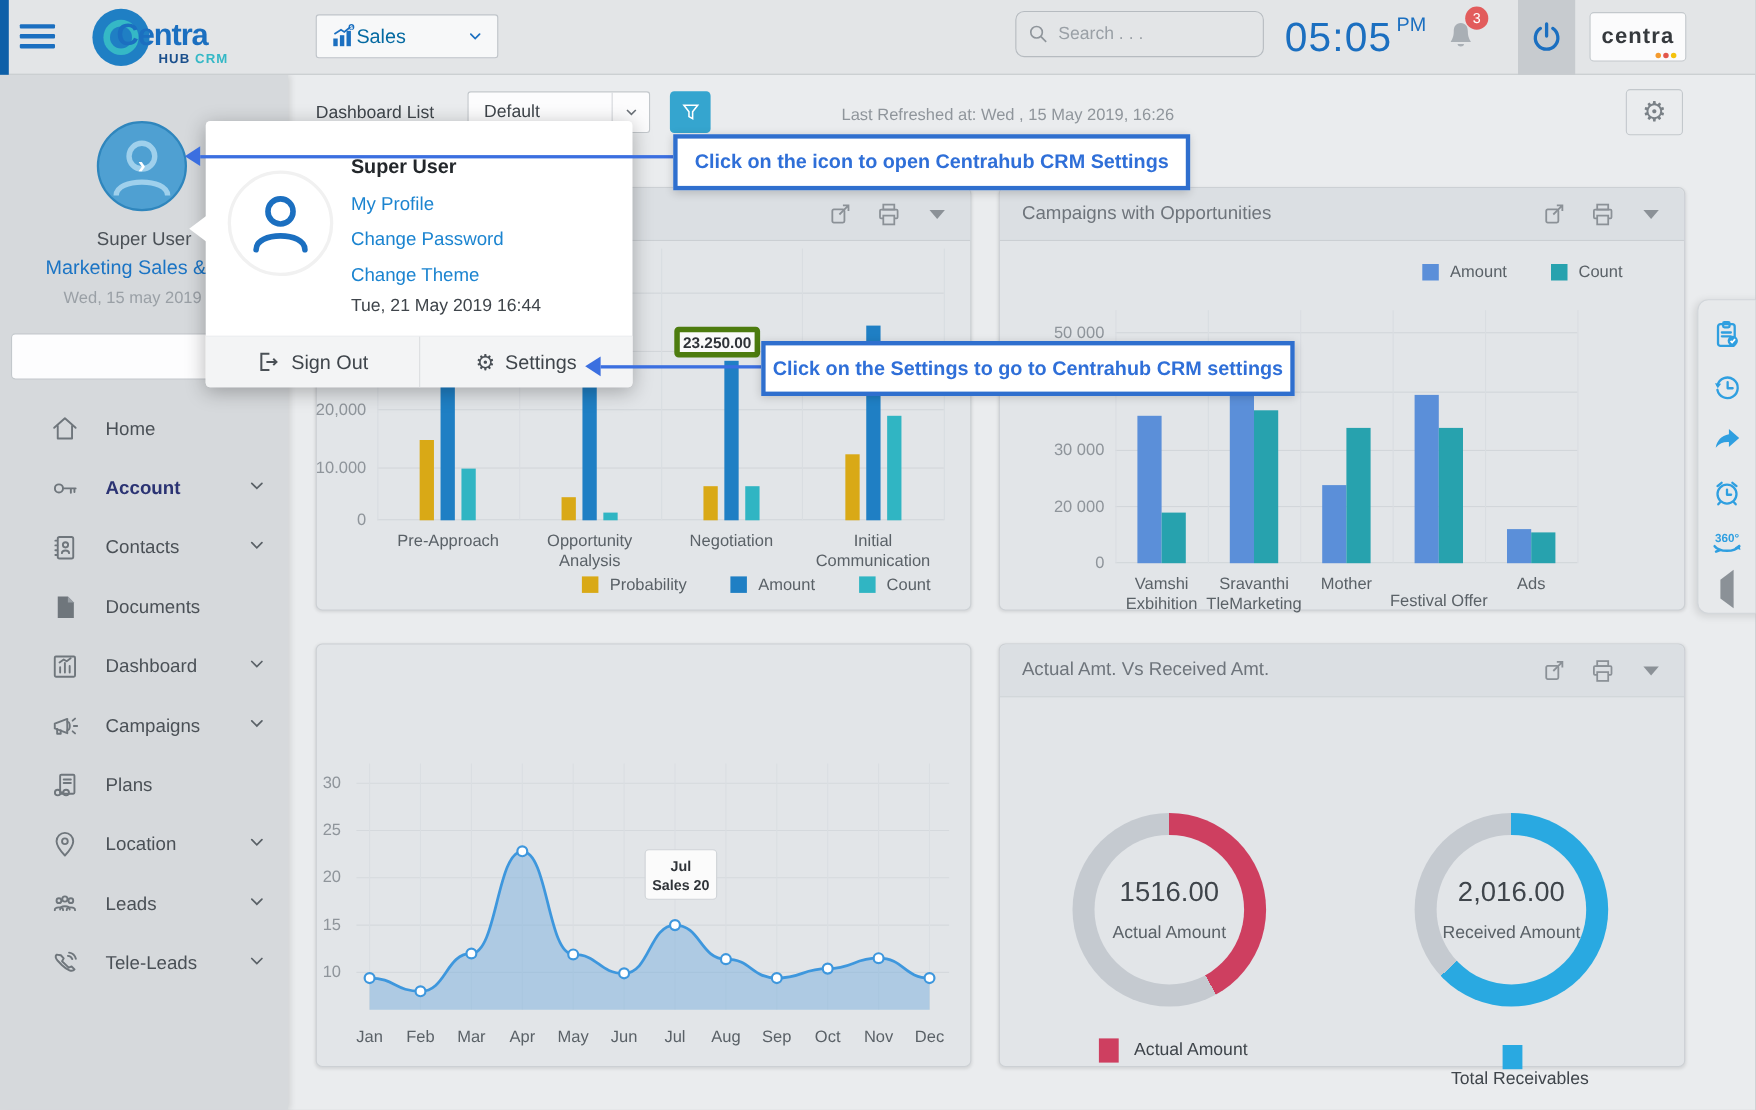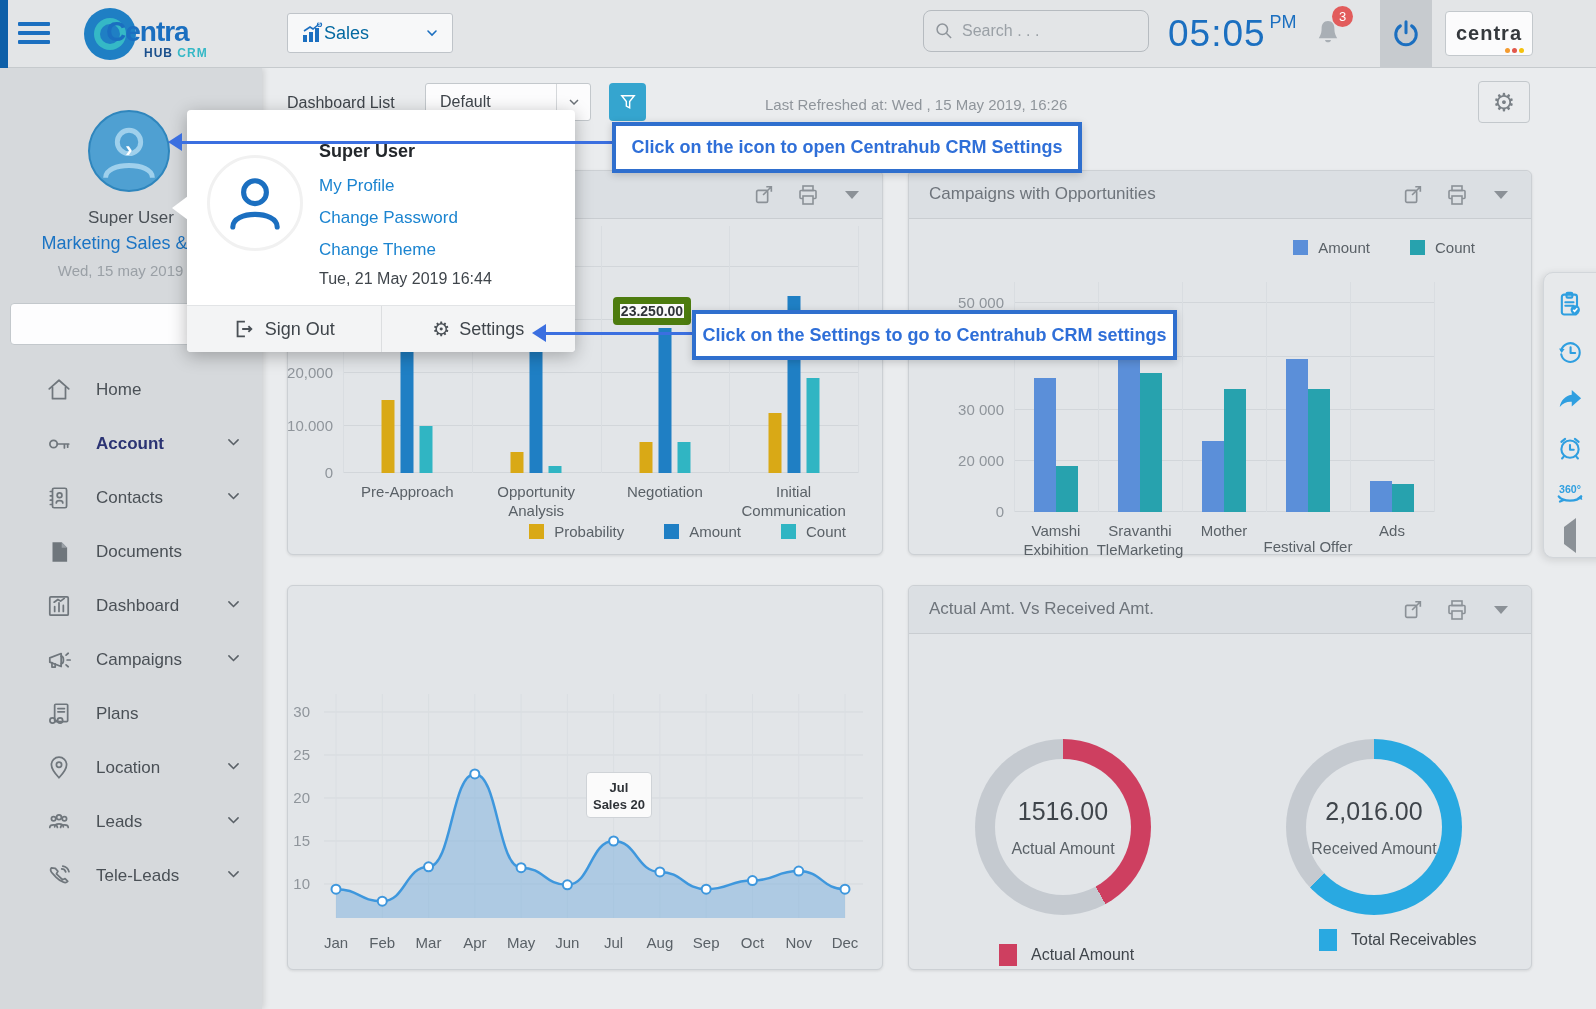--- a/index.html
+++ b/index.html
@@ -74,21 +74,21 @@
   .gridline-v { position:absolute; top:0; height:100%; width:1px; background:#d9dde1; }
   .ytick { position:absolute; width:48px; text-align:right; font-size:15px; color:#8f959b; }
   .bar-group { position:absolute; bottom:0; display:flex; align-items:flex-end; transform:translateX(-50%); }
   .bar { display:block; }
   .x-label { position:absolute; width:140px; transform:translateX(-50%); text-align:center; font-size:15px; color:#5a6167; line-height:1.25; }
   .legend { position:absolute; display:flex; align-items:center; }
   .legend .li { display:flex; align-items:center; margin-left:40px; }
   .legend .sw { width:15px; height:15px; margin-right:10px; }
   .legend .lt { font-size:15px; color:#5a6167; }
 
-  .c1-tooltip { position:absolute; left:325px; top:126px; width:78px; height:28px; background:#fafafa; border:7px solid #4d7c0f; border-radius:4px; color:#2f3338; font-size:14px; font-weight:bold; display:flex; align-items:center; justify-content:center; z-index:4; }
+  .c1-tooltip { position:absolute; left:325px; top:126px; width:78px; height:28px; background:#fafafa; border:5px solid #4d7c0f; border-radius:4px; color:#2f3338; font-size:14px; font-weight:bold; display:flex; align-items:center; justify-content:center; z-index:4; }
   .c3-tooltip { position:absolute; left:298px; top:186px; width:66px; height:46px; background:#fbfbfb; border:1px solid #cfd3d7; border-radius:4px; color:#2f3338; font-size:13px; font-weight:bold; text-align:center; padding-top:6px; line-height:17px; z-index:4; }
 
   .donut { position:absolute; width:176px; height:176px; border-radius:50%; }
   .donut .hole { position:absolute; left:20px; top:20px; width:136px; height:136px; border-radius:50%; background:#e2e5e8; text-align:center; }
   .donut .dval { margin-top:38px; font-size:25px; color:#3f454b; }
   .donut .dlab { margin-top:14px; font-size:16px; color:#5a6167; }
   .donut-legend { position:absolute; display:flex; align-items:center; }
   .donut-legend .sw { width:18px; height:22px; margin-right:14px; }
   .donut-legend .lt { font-size:16px; color:#3f454b; }
 
@@ -572,21 +572,21 @@
         <div class="donut-legend" style="left: 90px; top: 358px;">
           <span class="sw" style="background:#ce3f60"></span>
           <span class="lt">Actual Amount</span>
         </div>
         <div class="donut" style="left: 377px; top: 153px; background: conic-gradient(rgb(41, 169, 225) 0deg, rgb(41, 169, 225) 63%, rgb(197, 202, 208) 63%, rgb(197, 202, 208) 100%);">
           <div class="hole">
         <div class="dval">2,016.00</div>
         <div class="dlab">Received Amount</div>
           </div>
         </div>
-        <div class="donut-legend" style="left: 410px; top: 343px;">
+        <div class="donut-legend" style="left: 410px; top: 364px; flex-direction: column;">
           <span class="sw" style="background:#29a9e1"></span>
           <span class="lt">Total Receivables</span>
         </div>
       </div>
   </div>
 
   <div class="popup">
     <span class="tail"></span>
     <span class="pav">
       <svg width="72" height="72" viewBox="0 0 24 24">

